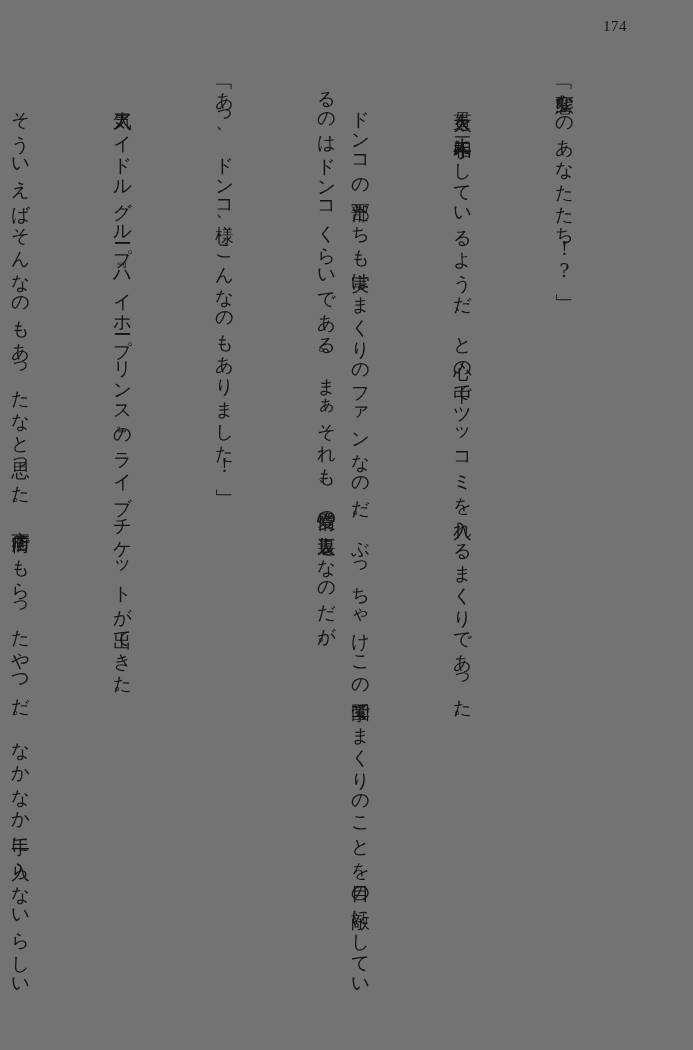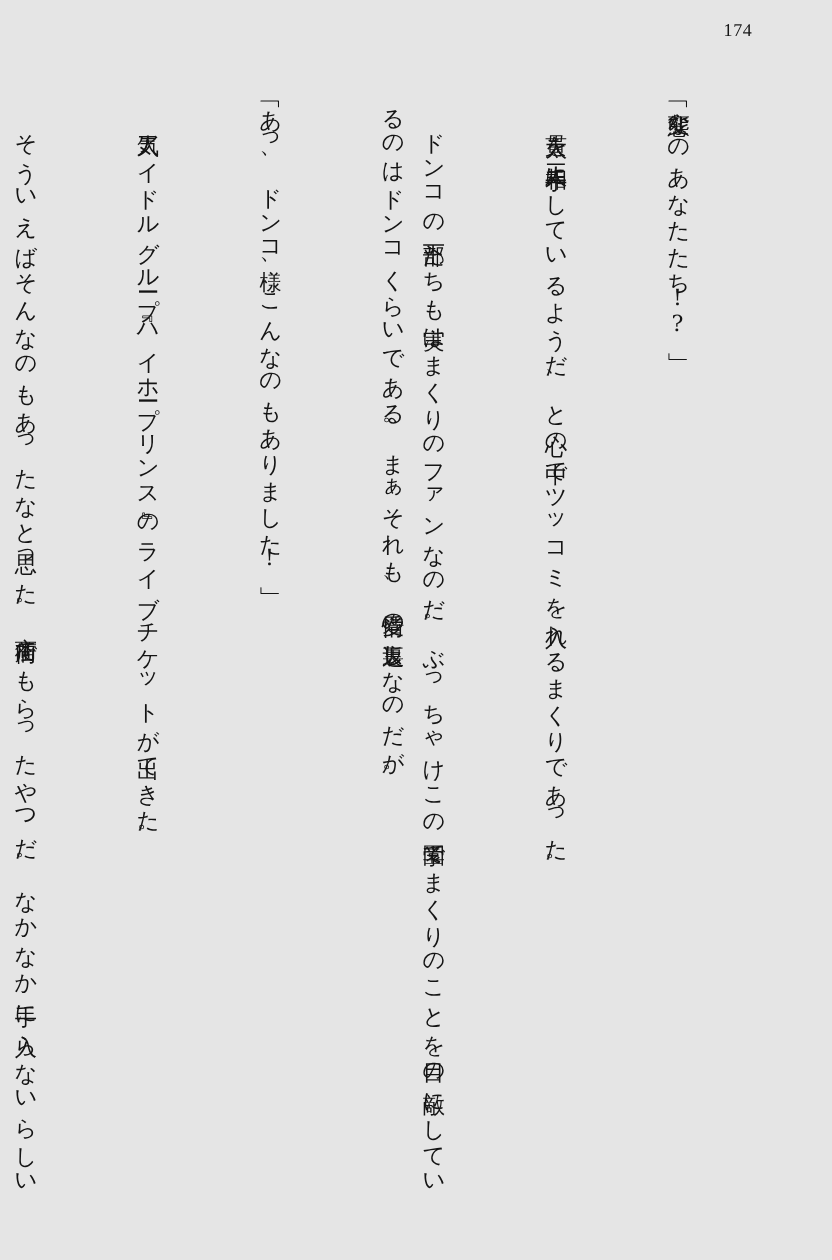--- a/index.html
+++ b/index.html
@@ -12,21 +12,21 @@
     height: 1050px;
     font-family: "Liberation Serif", "DejaVu Serif", serif;
     color: #1a1a1a;
     position: relative;
     overflow: hidden;
   }
   .page {
     position: relative;
     width: 693px;
     height: 1050px;
-    background: #e5e5e5;
+    background: #737373;
     box-sizing: border-box;
   }
   .page-number {
     position: absolute;
     top: 18px;
     right: 66px;
     font-size: 15px;
     font-family: "Liberation Serif", "DejaVu Serif", serif;
     letter-spacing: 0.5px;
     color: #161616;

